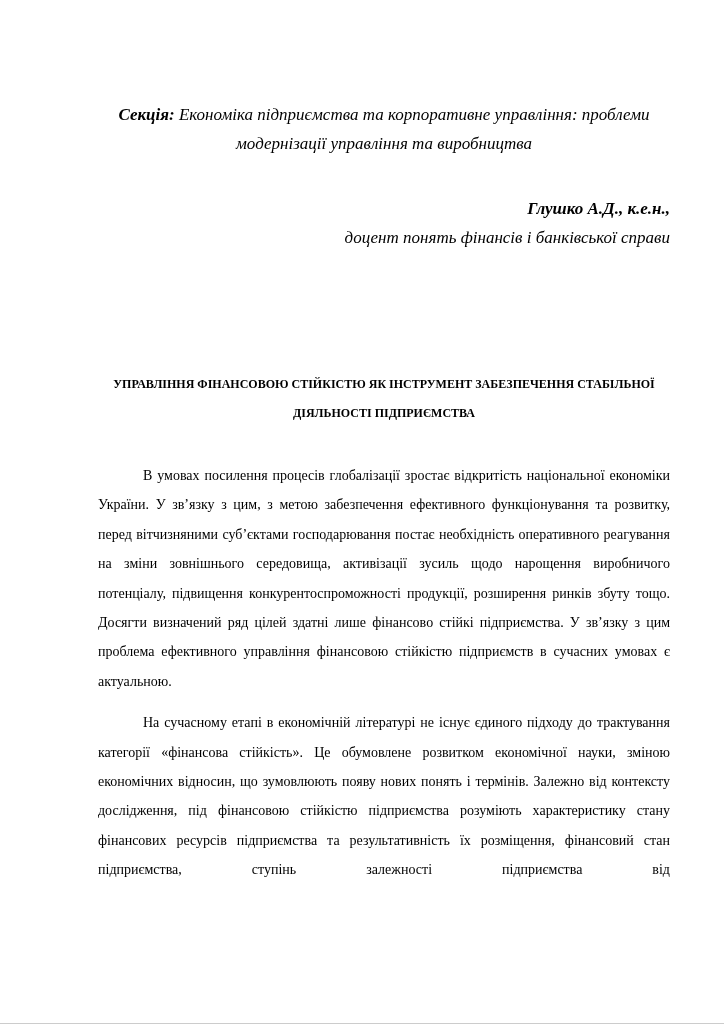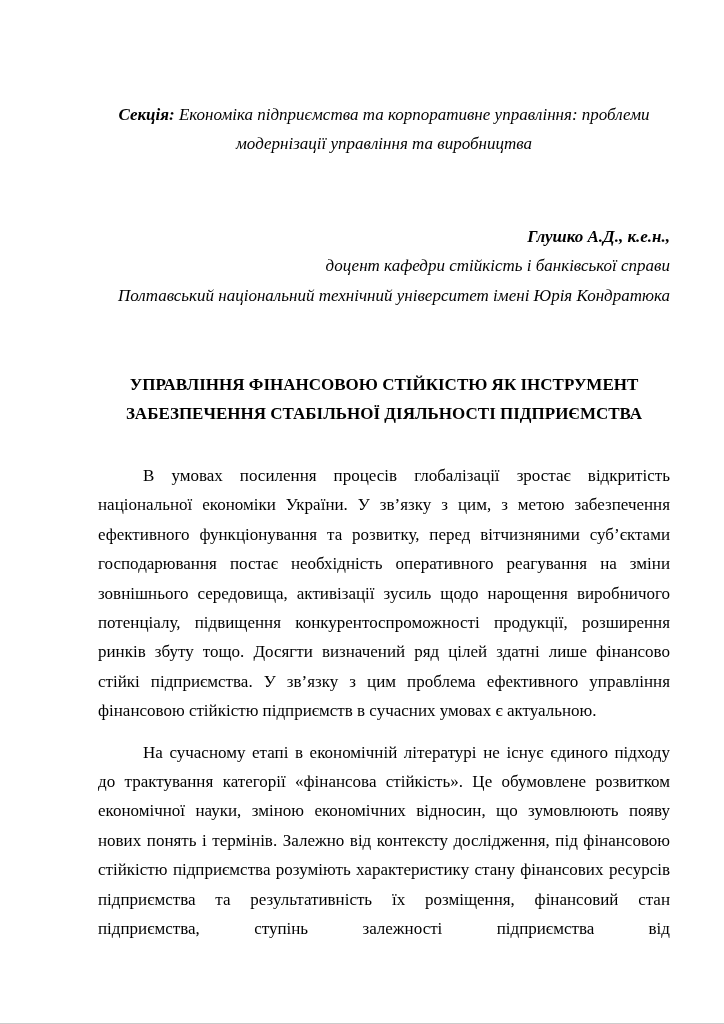--- a/index.html
+++ b/index.html
@@ -39,57 +39,55 @@
   .i  { font-style: italic; }
 
   .authors {
     position: absolute;
     top: 194px;
     left: 0; right: 0;
     text-align: right;
     font-size: 17px;
     line-height: 29.4px;
     font-style: italic;
-    margin-top: 28px;
   }
 
   .title {
     position: absolute;
     top: 370px;
     left: 0; right: 0;
     text-align: center;
-    font-size: 17px;
+    font-size: 12px;
     line-height: 29.4px;
     font-weight: bold;
     font-style: normal;
   }
 
   .bodytext {
     position: absolute;
     top: 461px;
     left: 0; right: 0;
     text-align: justify;
-    font-size: 17px;
+    font-size: 14px;
     line-height: 29.4px;
   }
   .para { text-indent: 45px; }
   .para.cut { text-align-last: justify; margin-top: 12px; }
 </style>
 </head>
 <body>
 
 <div class="page">
   <div class="content">
 
     <p class="section"><span class="bi">Секція:</span> <span class="i">Економіка підприємства та корпоративне управління: проблеми модернізації управління та виробництва</span></p>
 
     <div class="authors">
       <p class="bi">Глушко А.Д., к.е.н.,</p>
-      <p class="i">доцент кафедри стійкість і банківської справи</p>
-      <p class="i">Полтавський національний технічний університет імені Юрія Кондратюка</p>
+      <p class="i">доцент понять фінансів і банківської справи</p>
     </div>
 
     <h1 class="title">УПРАВЛІННЯ ФІНАНСОВОЮ СТІЙКІСТЮ ЯК ІНСТРУМЕНТ ЗАБЕЗПЕЧЕННЯ СТАБІЛЬНОЇ ДІЯЛЬНОСТІ ПІДПРИЄМСТВА</h1>
 
     <div class="bodytext">
       <p class="para">В умовах посилення процесів глобалізації зростає відкритість національної економіки України. У зв’язку з цим, з метою забезпечення ефективного функціонування та розвитку, перед вітчизняними суб’єктами господарювання постає необхідність оперативного реагування на зміни зовнішнього середовища, активізації зусиль щодо нарощення виробничого потенціалу, підвищення конкурентоспроможності продукції, розширення ринків збуту тощо. Досягти визначений ряд цілей здатні лише фінансово стійкі підприємства. У зв’язку з цим проблема ефективного управління фінансовою стійкістю підприємств в сучасних умовах є актуальною.</p>
       <p class="para cut">На сучасному етапі в економічній літературі не існує єдиного підходу до трактування категорії «фінансова стійкість». Це обумовлене розвитком економічної науки, зміною економічних відносин, що зумовлюють появу нових понять і термінів. Залежно від контексту дослідження, під фінансовою стійкістю підприємства розуміють характеристику стану фінансових ресурсів підприємства та результативність їх розміщення, фінансовий стан підприємства, ступінь залежності підприємства від</p>
     </div>
 
   </div>

